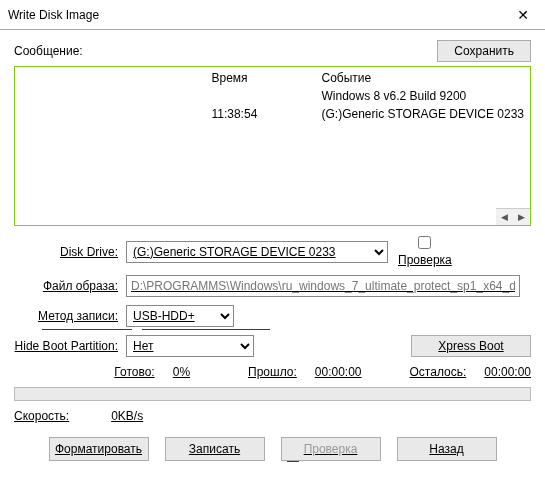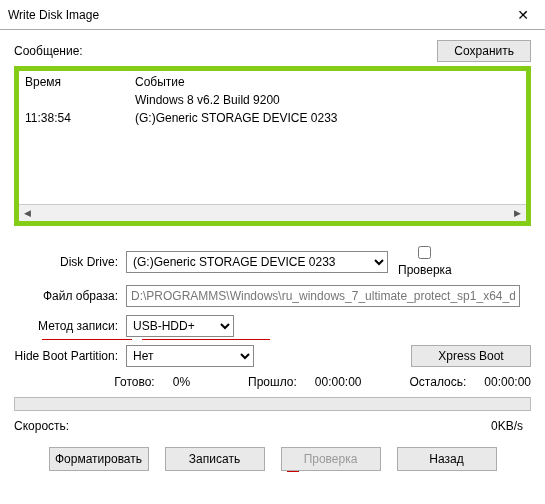--- a/index.html
+++ b/index.html
@@ -4,45 +4,45 @@
 <style>
 * { box-sizing: border-box; margin: 0; padding: 0; }
 body { font-family: "Segoe UI", Tahoma, sans-serif; font-size: 12px; background: #fff; width: 545px; height: 504px; overflow: hidden; }
 .titlebar { height: 30px; border-bottom: 1px solid #aaa; display: flex; align-items: center; justify-content: space-between; padding: 0 0 0 8px; background: #fff; }
 .titlebar-title { font-size: 12px; color: #000; }
 .close-btn { width: 44px; height: 29px; display: flex; align-items: center; justify-content: center; font-size: 14px; cursor: pointer; }
 .content { padding: 10px 14px; }
 .top-row { display: flex; justify-content: space-between; align-items: center; margin-bottom: 4px; }
 .top-row .label { font-size: 12px; }
 .btn { background: #e9e9e9; border: 1px solid #acacac; padding: 3px 16px; font-size: 12px; font-family: inherit; cursor: pointer; }
-.log-box { border: 5px solid #84cc16; background: #fff; height: 160px; display: flex; flex-direction: column; }
+.log-box { border: 1px solid #84cc16; background: #fff; height: 160px; display: flex; flex-direction: column; align-items: flex-end; }
 .log-content { flex: 1; padding: 2px 6px; overflow: hidden; }
 .log-row { display: flex; line-height: 18px; }
 .log-time { width: 110px; }
 .log-event { flex: 1; }
 .log-header .log-time, .log-header .log-event { font-weight: normal; }
 .scrollbar-h { height: 17px; border-top: 1px solid #ccc; display: flex; align-items: center; justify-content: space-between; background: #f0f0f0; }
 .sb-arrow { width: 17px; height: 17px; display: flex; align-items: center; justify-content: center; font-size: 9px; color: #555; cursor: pointer; }
-.form { margin-top: 20px; }
+.form { margin-top: 10px; text-decoration: underline; }
 .form-row { display: flex; align-items: center; margin-bottom: 8px; }
 .form-label { width: 112px; text-align: right; padding-right: 8px; font-size: 12px; }
 .form-label-narrow { width: 112px; text-align: right; padding-right: 8px; font-size: 12px; }
 select, input[type=text] { border: 1px solid #888; background: #fff; font-family: inherit; font-size: 12px; padding: 2px 4px; height: 22px; }
 select { padding: 1px 2px; }
 .sel-drive { width: 262px; }
 .input-file { width: 394px; color: #777; }
 .sel-method { width: 108px; }
 .sel-hide { width: 128px; }
 .checkbox-wrap { display: flex; align-items: center; margin-left: 10px; gap: 4px; flex-direction: column; }
 .checkbox-wrap input { margin: 0; }
 .underline-red { position: absolute; height: 1px; background: #c00; }
 .rel { position: relative; }
 .progress-row { display: flex; align-items: center; gap: 18px; margin-top: 6px; font-size: 12px; justify-content: flex-end; padding-left: 40px; }
 .progress-bar-wrap { margin-top: 8px; border: 1px solid #bbb; height: 14px; background: #eaeaea; }
-.speed-row { display: flex; justify-content: space-between; gap: 42px; margin-top: 8px; font-size: 12px; padding-right: 8px; }
+.speed-row { display: flex; justify-content: flex-start; gap: 42px; margin-top: 8px; font-size: 12px; padding-right: 8px; }
 .button-row { display: flex; justify-content: center; gap: 16px; margin-top: 14px; }
 .button-row .btn { width: 100px; padding: 4px 0; text-align: center; }
 .btn[disabled] { color: #9a9a9a; cursor: default; }
 .ul1 { left: 28px; top: 24px; width: 90px; }
 .ul2 { left: 128px; top: 24px; width: 128px; }
 .ul3 { left: 273px; top: 24px; width: 12px; }
 </style>
 </head>
 <body>
 

